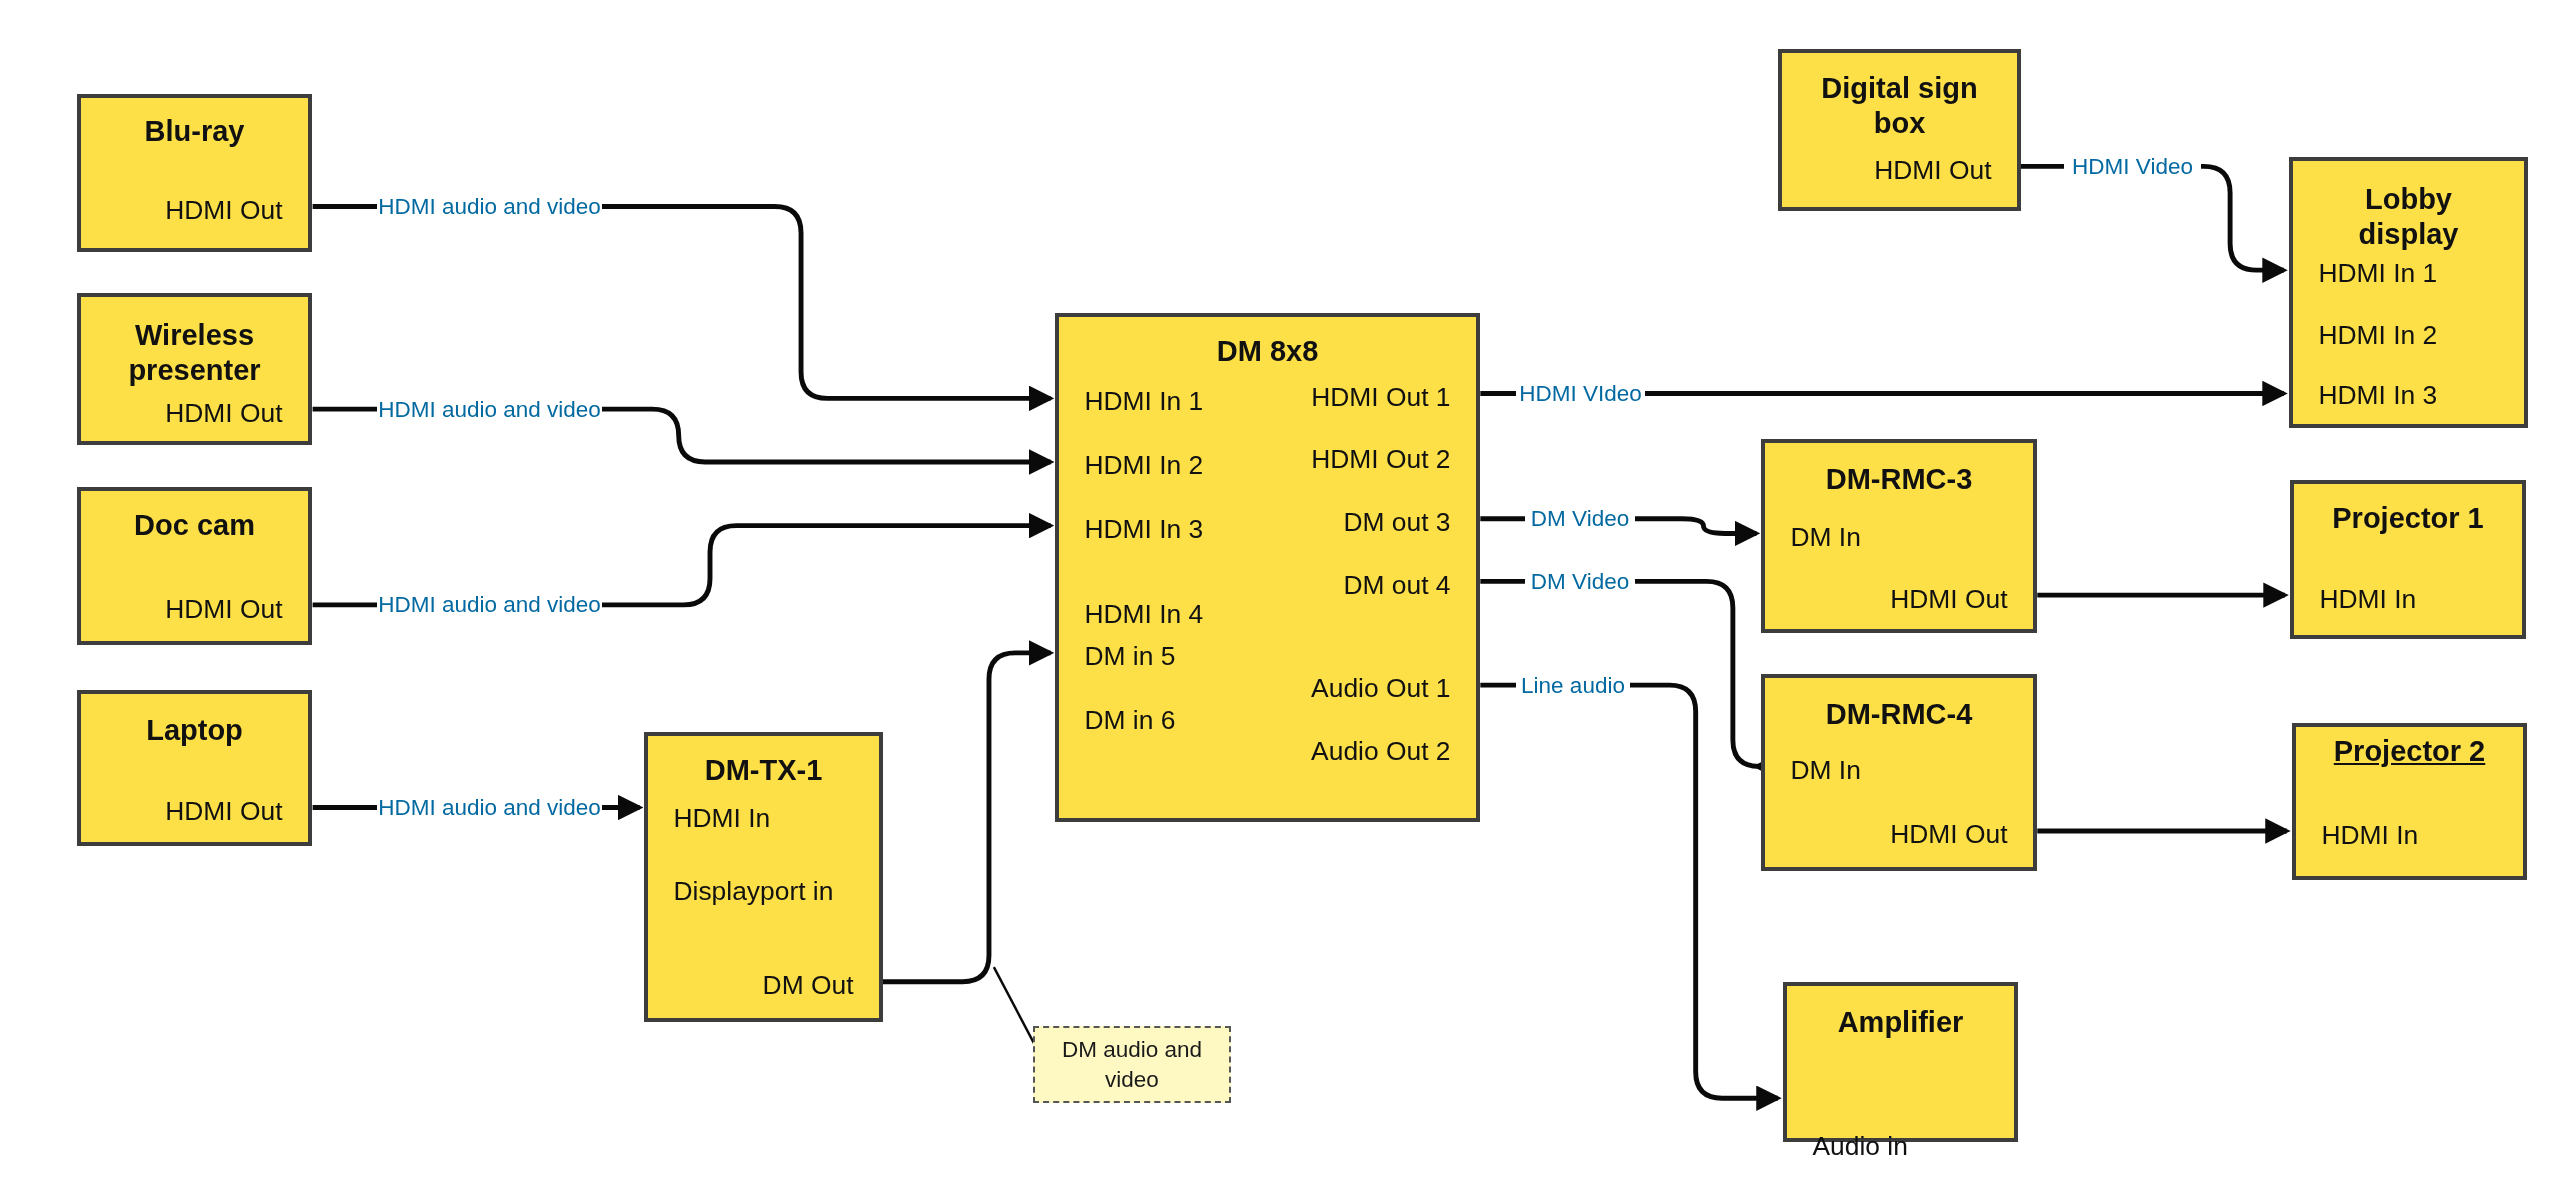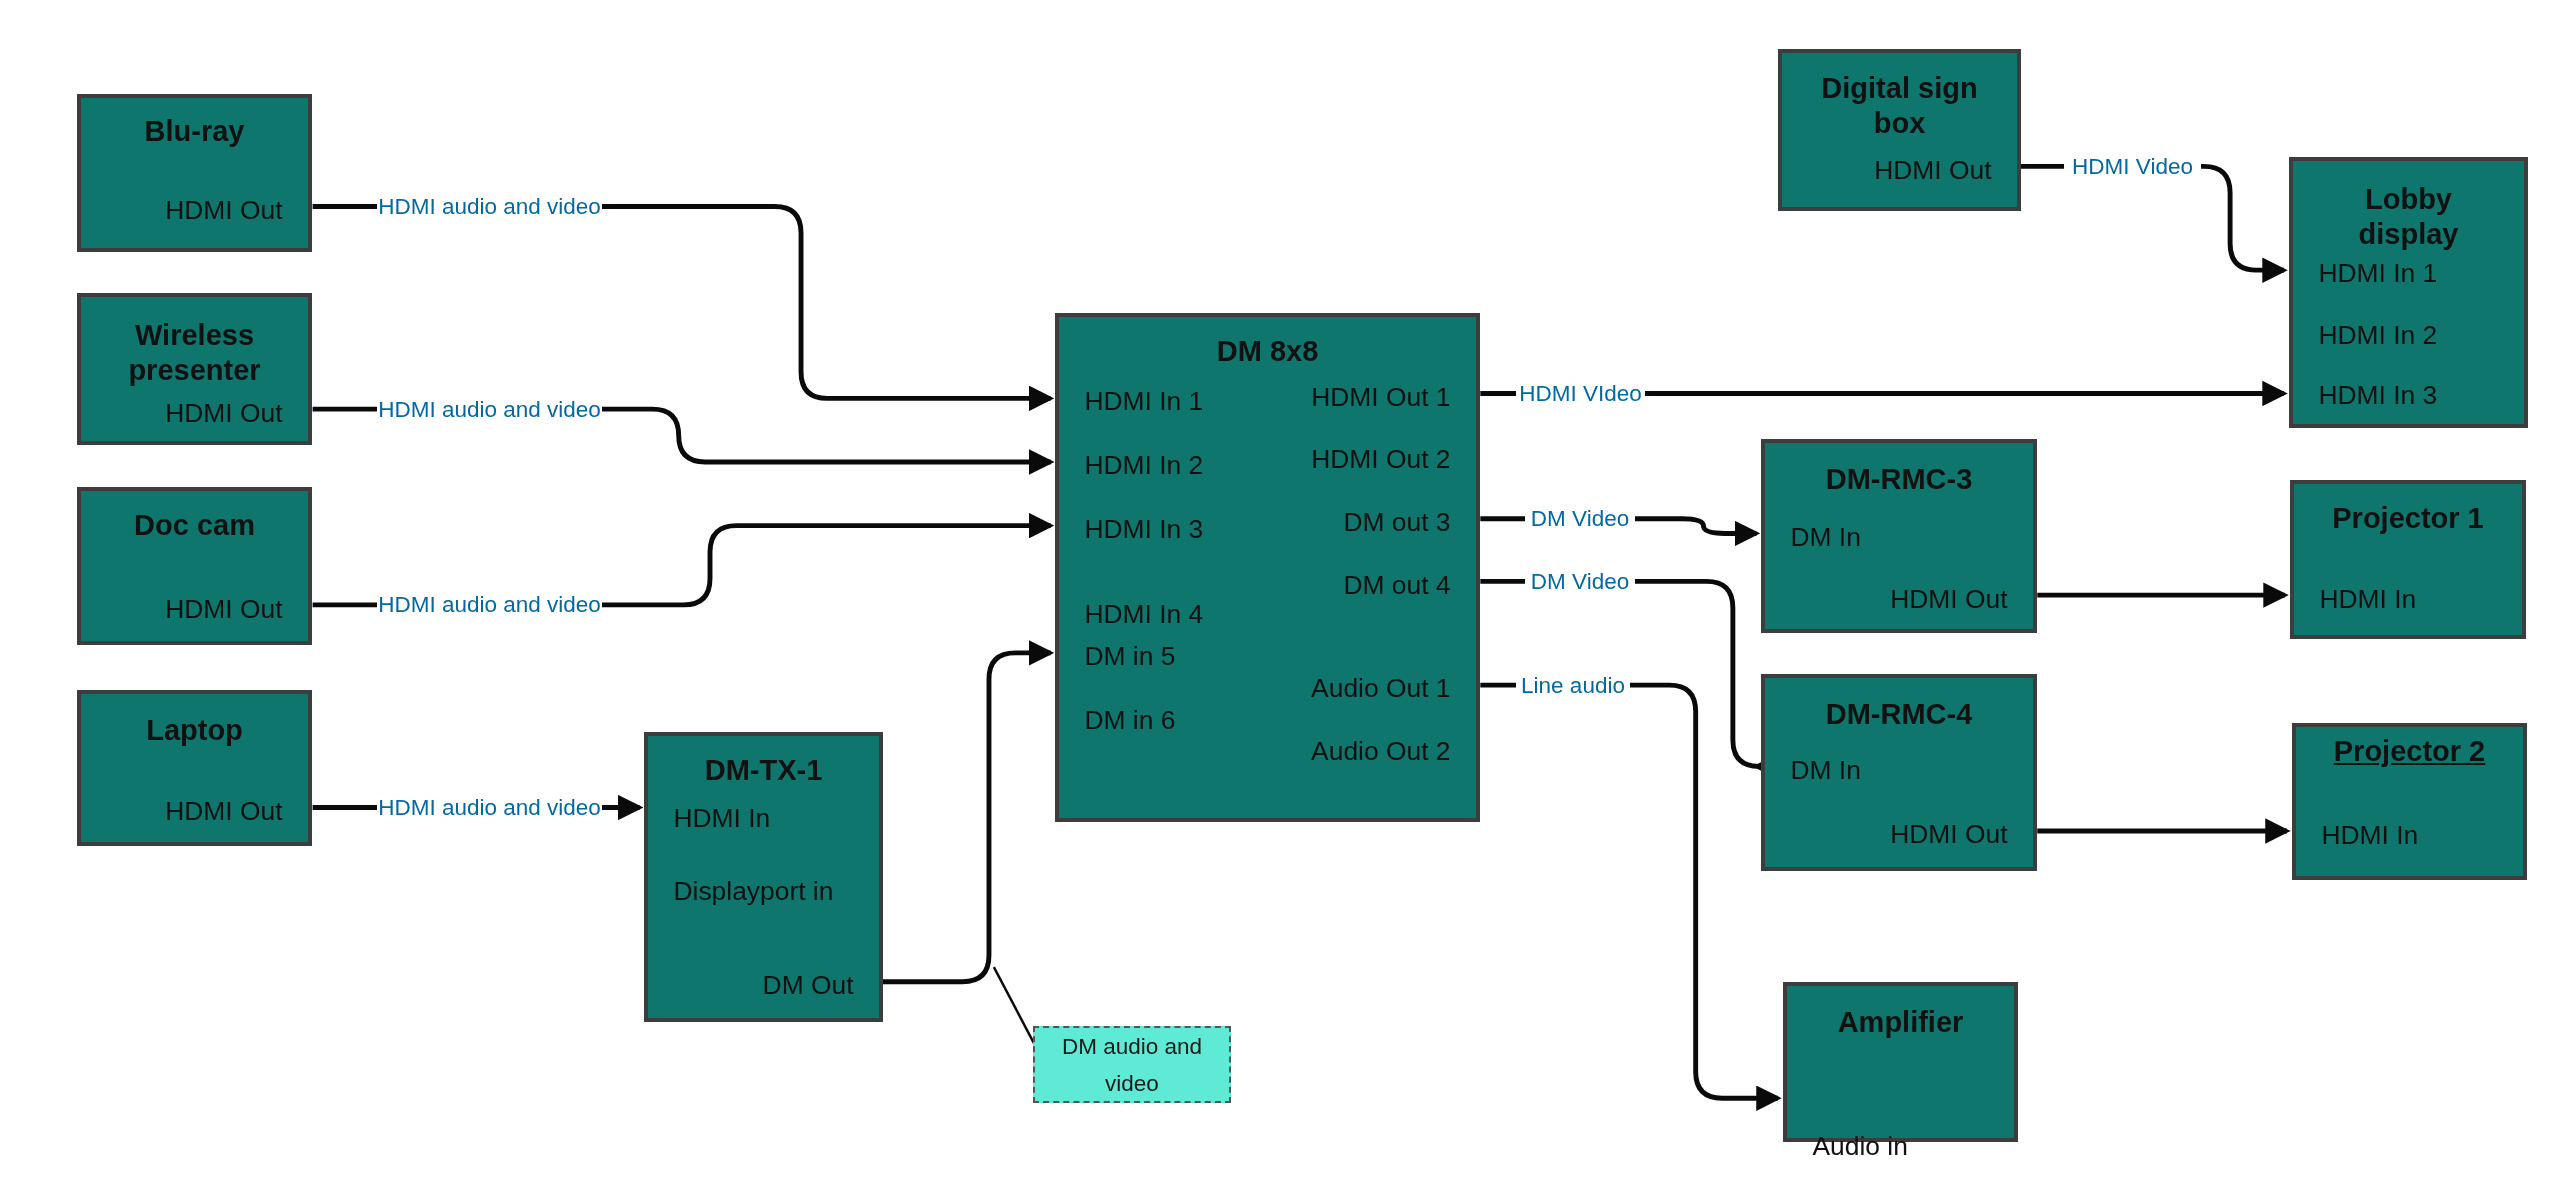--- a/index.html
+++ b/index.html
@@ -8,21 +8,21 @@
     width:2576px;height:1201px;
     background:#ffffff;
     font-family:"Liberation Sans", sans-serif;
     overflow:hidden;
   }
   #wires{position:absolute;left:0;top:0;z-index:1;}
   .dev-box{
     position:absolute;
     box-sizing:border-box;
     border:4.9px solid #3d3d3d;
-    background:#0f766e;
+    background:#fde047;
     z-index:2;
   }
   .box-title{
     position:absolute;left:50%;transform:translateX(-50%);
     top:16.6px;
     font-size:29px;line-height:35px;font-weight:bold;color:#111;
     text-align:center;white-space:nowrap;
   }
   .box-title.t2{white-space:normal;top:20.6px;}
   .box-title.w200{width:196px;}
@@ -40,22 +40,22 @@
     background:#ffffff;
     font-size:22.5px;line-height:29px;height:29px;
     color:#0369a1;text-align:center;white-space:nowrap;
     z-index:3;
   }
   .callout{
     position:absolute;
     left:1033px;top:1026px;width:198px;height:77px;
     box-sizing:border-box;
     border:2px dashed #555;
-    background:#5eead4;
-    font-size:22.5px;line-height:37px;color:#1a1a1a;
+    background:#fef9c3;
+    font-size:22.5px;line-height:30px;color:#1a1a1a;
     display:flex;align-items:center;justify-content:center;text-align:center;
     z-index:3;
   }
   .callout .inner{width:166px;}
 </style>
 </head>
 <body>
 
 <div id="canvas">
 

